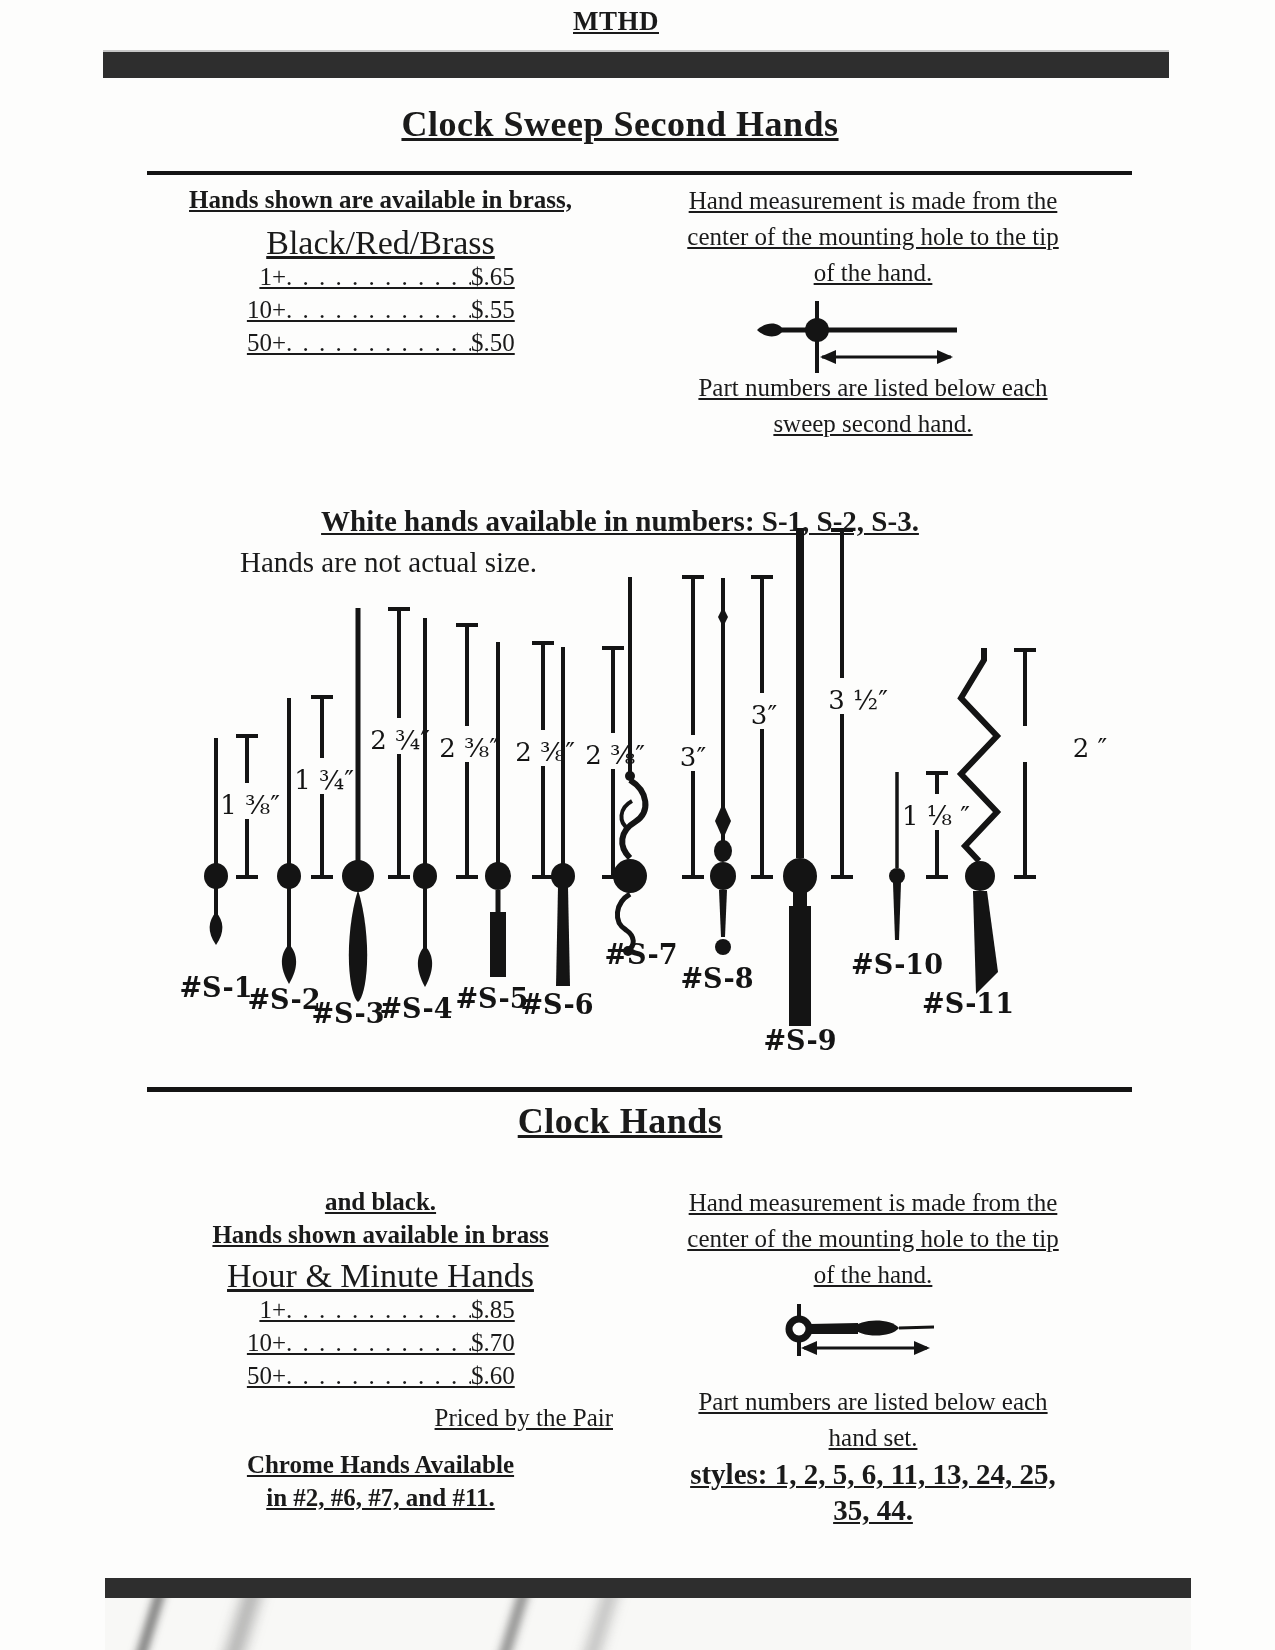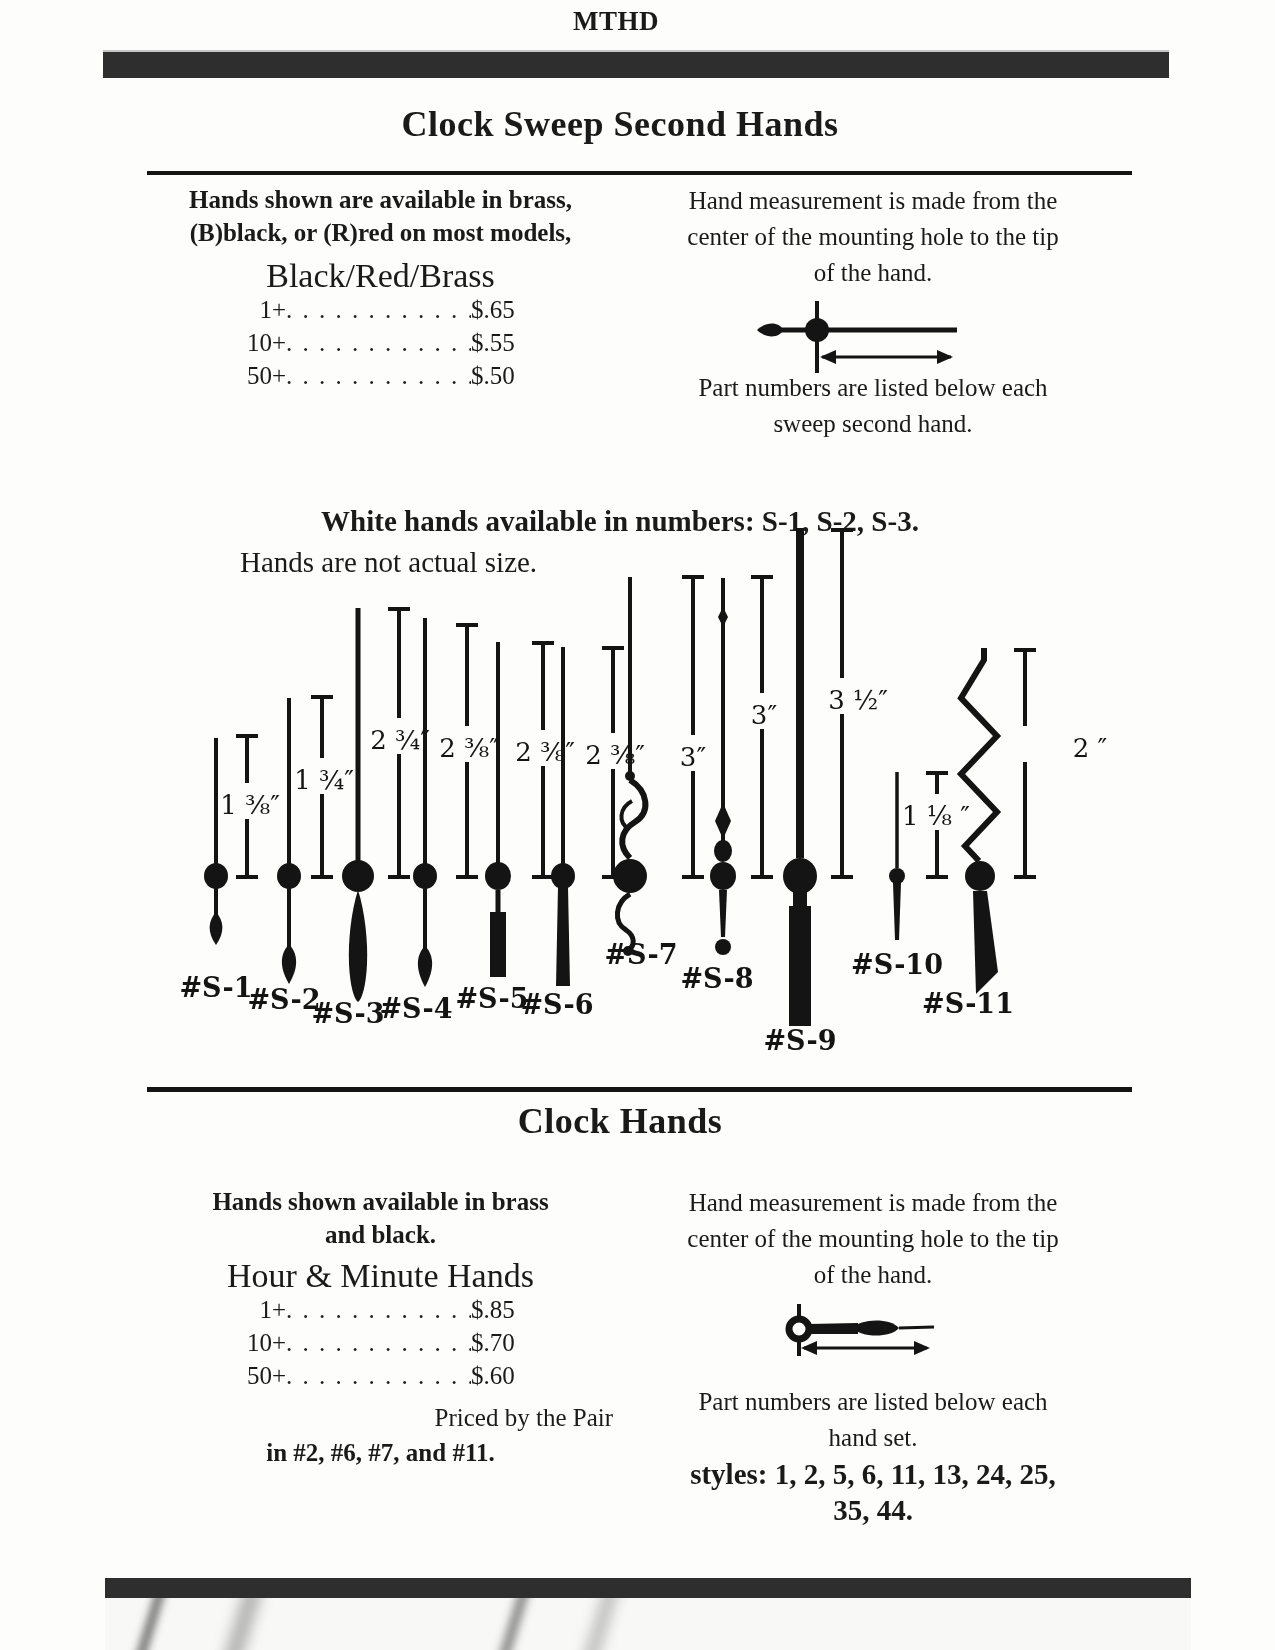--- a/index.html
+++ b/index.html
@@ -3,21 +3,21 @@
 <meta charset="utf-8">
 <style>
   html,body{margin:0;padding:0;}
   body{
     width:1275px;height:1650px;position:relative;
     background:#fdfdfc;color:#1a1a1a;
     font-family:"Liberation Serif","DejaVu Serif",serif;
     overflow:hidden;
   }
   .abs{position:absolute;}
-  .ctr{text-align:center;}
+  .ctr{text-align:center;text-decoration:underline;}
   .b{font-weight:bold;}
   .masthead{left:0;top:6px;width:1232px;font-size:27px;letter-spacing:.5px;}
   .topbar{left:103px;top:50px;width:1066px;height:26px;background:#2e2e2e;border-top:2px solid #c6c6c6;}
   .botbar{left:105px;top:1578px;width:1086px;height:20px;background:#2e2e2e;}
   .section-title{left:105px;width:1030px;font-size:36px;font-weight:bold;letter-spacing:.5px;}
   .rule{left:147px;width:985px;background:#141414;}
   .col-left{left:148px;width:465px;}
   .col-right{left:608px;width:530px;}
   .note{font-size:25px;line-height:36px;}
   .bold-intro{font-size:25px;line-height:33px;font-weight:bold;}
@@ -43,21 +43,20 @@
 <body>
 
 <div class="abs masthead ctr b">MTHD</div>
 <div class="abs topbar"></div>
 
 <div class="abs section-title ctr" style="top:103px;">Clock Sweep Second Hands</div>
 <div class="abs rule" style="top:171px;height:4px;"></div>
 
 <div class="abs col-left ctr" style="top:183px;">
   <div class="bold-intro">Hands shown are available in brass,</div>
-  <div class="bold-intro">(B)black, or (R)red on most models,</div>
   <div style="height:10px;"></div>
   <div class="price-head">Black/Red/Brass</div>
   <div class="price-row">
     <span class="qty">1+</span>
     <span class="dots">. . . . . . . . . . . .</span>
     <span class="price">$.65</span>
   </div>
   <div class="price-row">
     <span class="qty">10+</span>
     <span class="dots">. . . . . . . . . . . .</span>
@@ -80,40 +79,41 @@
   <div class="note">sweep second hand.</div>
 </div>
 
 <div class="abs white-note ctr">White hands available in numbers: S-1, S-2, S-3.</div>
 <div class="abs scale-note">Hands are not actual size.</div>
 
 <div class="abs rule" style="top:1087px;height:5px;"></div>
 <div class="abs section-title ctr" style="top:1100px;">Clock Hands</div>
 
 <div class="abs col-left ctr" style="top:1185px;">
+  <div class="bold-intro">and black.</div>
   <div class="bold-intro">Hands shown available in brass</div>
-  <div class="bold-intro">and black.</div>
   <div style="height:8px;"></div>
   <div class="price-head">Hour &amp; Minute Hands</div>
   <div class="price-row">
     <span class="qty">1+</span>
     <span class="dots">. . . . . . . . . . . .</span>
     <span class="price">$.85</span>
   </div>
   <div class="price-row">
     <span class="qty">10+</span>
     <span class="dots">. . . . . . . . . . . .</span>
     <span class="price">$.70</span>
   </div>
   <div class="price-row">
     <span class="qty">50+</span>
     <span class="dots">. . . . . . . . . . . .</span>
     <span class="price">$.60</span>
   </div>
   <div class="note" style="margin-top:8px;text-align:right;">Priced by the Pair</div>
+  <div class="bold-intro" style="margin-top:12px;">Chrome Hands Available</div>
   <div class="bold-intro">in #2, #6, #7, and #11.</div>
 </div>
 
 <div class="abs col-right ctr" style="top:1185px;">
   <div class="note">Hand measurement is made from the</div>
   <div class="note">center of the mounting hole to the tip</div>
   <div class="note">of the hand.</div>
 </div>
 <div class="abs col-right ctr" style="top:1384px;">
   <div class="note">Part numbers are listed below each</div>

